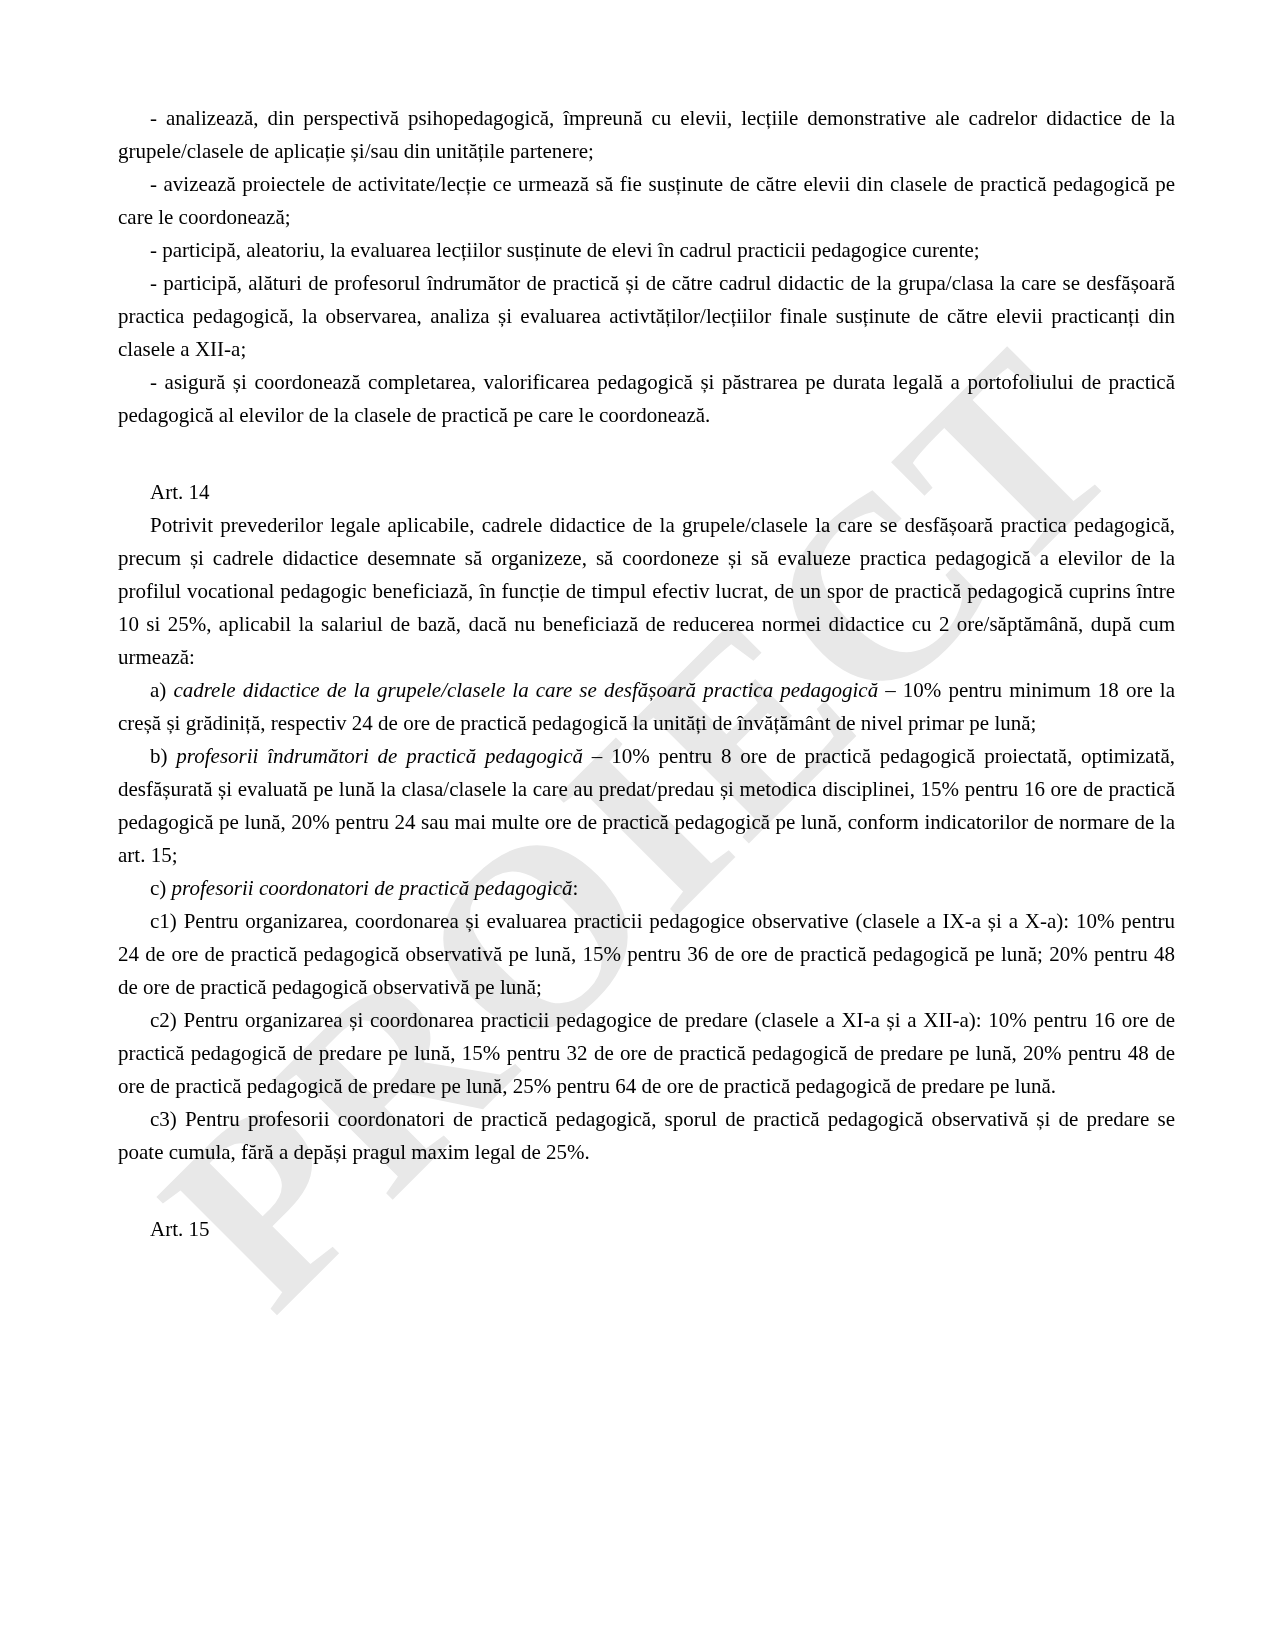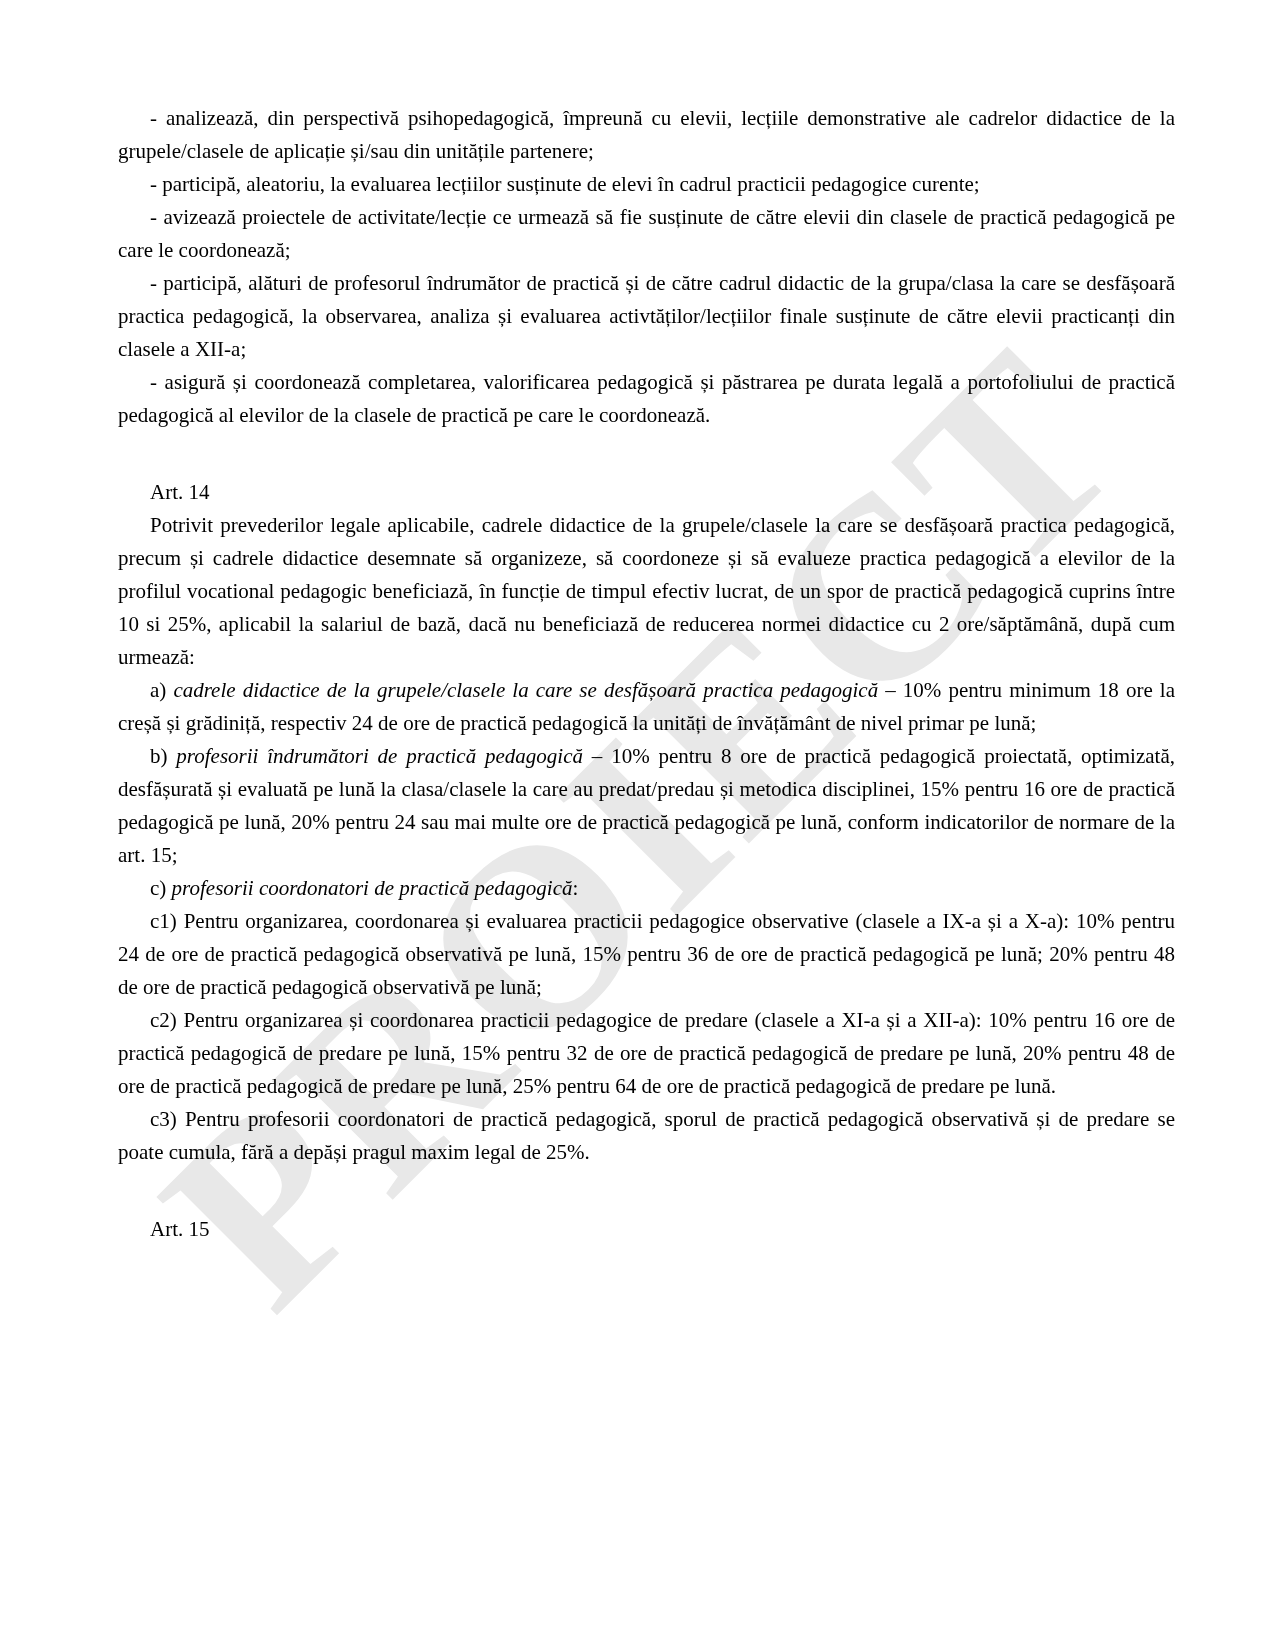--- a/index.html
+++ b/index.html
@@ -52,22 +52,22 @@
     font-style: italic;
   }
 </style>
 </head>
 <body>
 
 <div class="page">
   <div class="watermark">PROIECT</div>
   <div class="content">
       <p class="para"><span class="run">- analizează, din perspectivă psihopedagogică, împreună cu elevii, lecțiile demonstrative ale cadrelor didactice de la grupele/clasele de aplicație și/sau din unitățile partenere;</span></p>
+      <p class="para"><span class="run">- avizează proiectele de activitate/lecție ce urmează să fie susținute de către elevii din clasele de practică pedagogică pe care le coordonează;</span></p>
       <p class="para"><span class="run">- participă, aleatoriu, la evaluarea lecțiilor susținute de elevi în cadrul practicii pedagogice curente;</span></p>
-      <p class="para"><span class="run">- avizează proiectele de activitate/lecție ce urmează să fie susținute de către elevii din clasele de practică pedagogică pe care le coordonează;</span></p>
       <p class="para"><span class="run">- participă, alături de profesorul îndrumător de practică și de către cadrul didactic de la grupa/clasa la care se desfășoară practica pedagogică, la observarea, analiza și evaluarea activtăților/lecțiilor finale susținute de către elevii practicanți din clasele a XII-a;</span></p>
       <p class="para"><span class="run">- asigură și coordonează completarea, valorificarea pedagogică și păstrarea pe durata legală a portofoliului de practică pedagogică al elevilor de la clasele de practică pe care le coordonează.</span></p>
       <p class="para heading"><span class="run">Art. 14</span></p>
       <p class="para"><span class="run">Potrivit prevederilor legale aplicabile, cadrele didactice de la grupele/clasele la care se desfășoară practica pedagogică, precum și cadrele didactice desemnate să organizeze, să coordoneze și să evalueze practica pedagogică a elevilor de la profilul vocational pedagogic beneficiază, în funcție de timpul efectiv lucrat, de un spor de practică pedagogică cuprins între 10 si 25%, aplicabil la salariul de bază, dacă nu beneficiază de reducerea normei didactice cu 2 ore/săptămână, după cum urmează:</span></p>
       <p class="para"><span class="run">a) </span><span class="run-italic">cadrele didactice de la grupele/clasele la care se desfășoară practica pedagogică</span><span class="run"> – 10% pentru minimum 18 ore la creșă și grădiniță, respectiv 24 de ore de practică pedagogică la unități de învățământ de nivel primar pe lună;</span></p>
       <p class="para"><span class="run">b) </span><span class="run-italic">profesorii îndrumători de practică pedagogică</span><span class="run"> – 10% pentru 8 ore de practică pedagogică proiectată, optimizată, desfășurată și evaluată pe lună la clasa/clasele la care au predat/predau și metodica  disciplinei, 15% pentru 16 ore de practică pedagogică pe lună, 20% pentru 24 sau mai multe ore de practică pedagogică pe lună, conform indicatorilor de normare de la art. 15;</span></p>
       <p class="para"><span class="run">c) </span><span class="run-italic">profesorii coordonatori de practică pedagogică</span><span class="run">:</span></p>
       <p class="para"><span class="run">c1) Pentru organizarea, coordonarea și evaluarea practicii pedagogice observative (clasele a IX-a și a X-a): 10% pentru 24 de ore de practică pedagogică observativă pe lună, 15% pentru 36 de ore de practică pedagogică pe lună; 20% pentru 48 de ore de  practică pedagogică observativă pe lună;</span></p>
       <p class="para"><span class="run">c2) Pentru organizarea și coordonarea practicii pedagogice de predare (clasele a XI-a și a XII-a): 10% pentru 16 ore de practică pedagogică de predare pe lună, 15% pentru 32 de ore de practică pedagogică de predare pe lună, 20% pentru 48 de ore de practică pedagogică de predare pe lună, 25% pentru 64 de ore de practică pedagogică de predare pe lună.</span></p>
       <p class="para"><span class="run">c3) Pentru profesorii coordonatori de practică pedagogică, sporul de practică pedagogică observativă și de predare se poate cumula, fără a depăși pragul maxim legal de 25%.</span></p>

